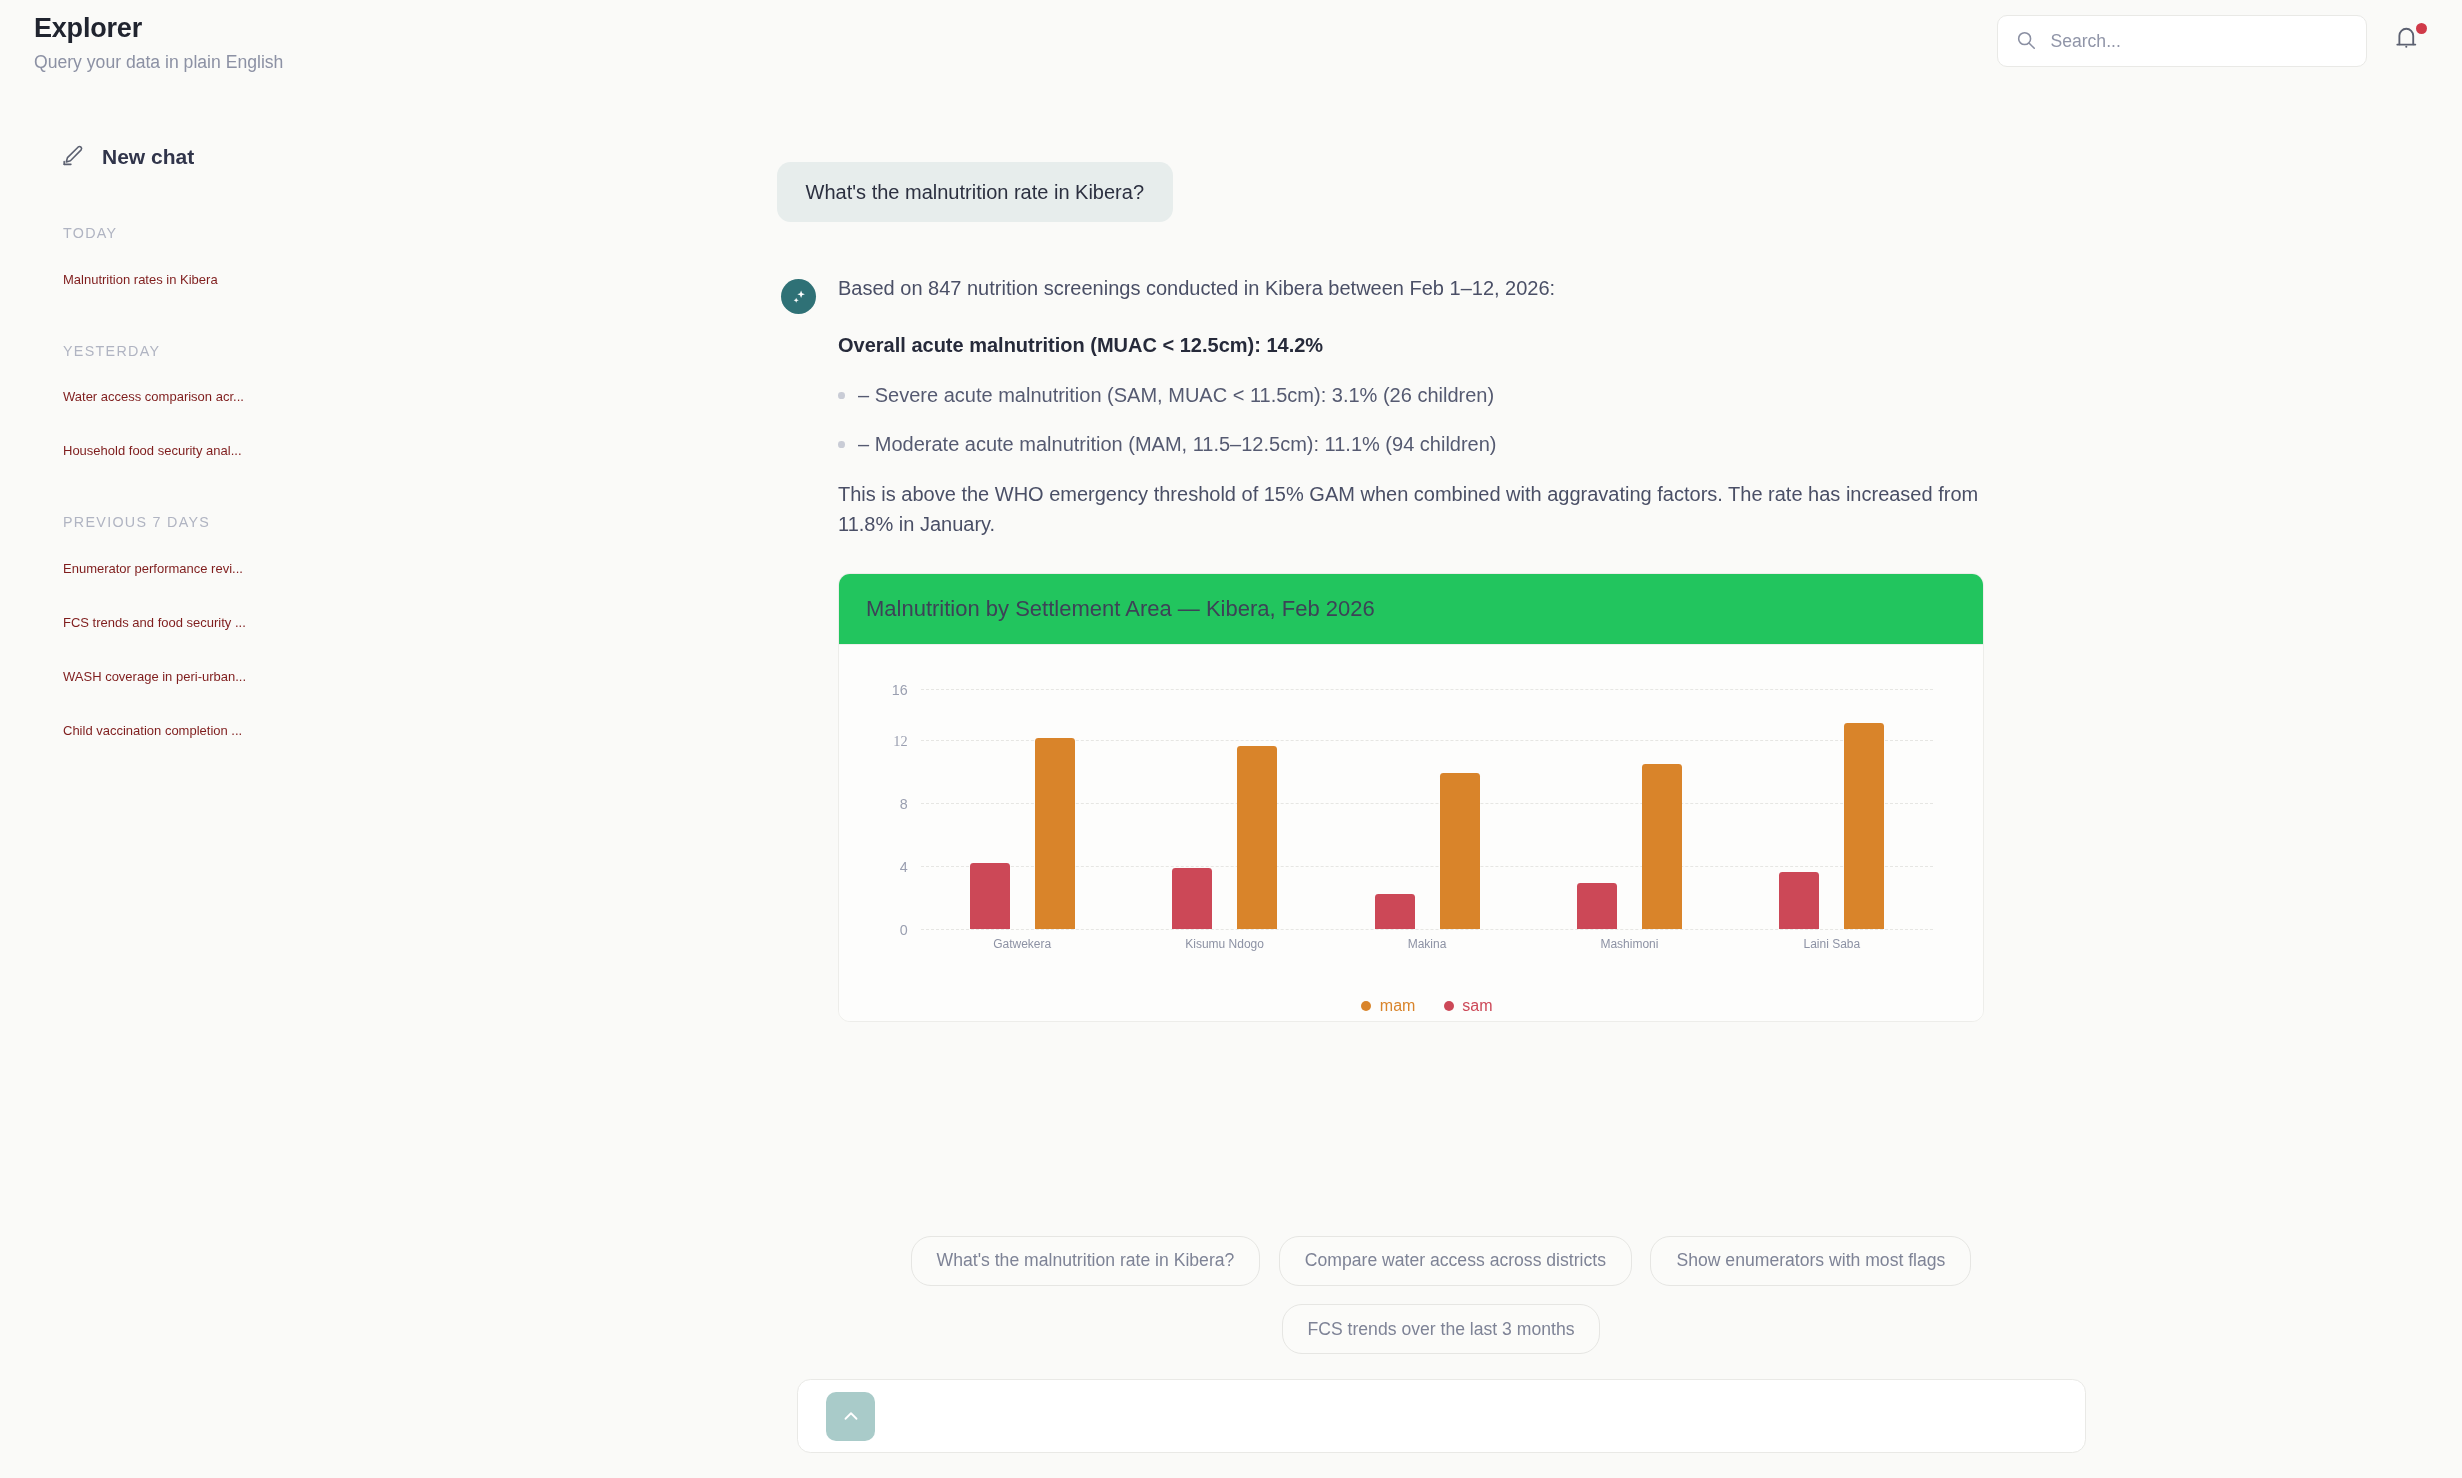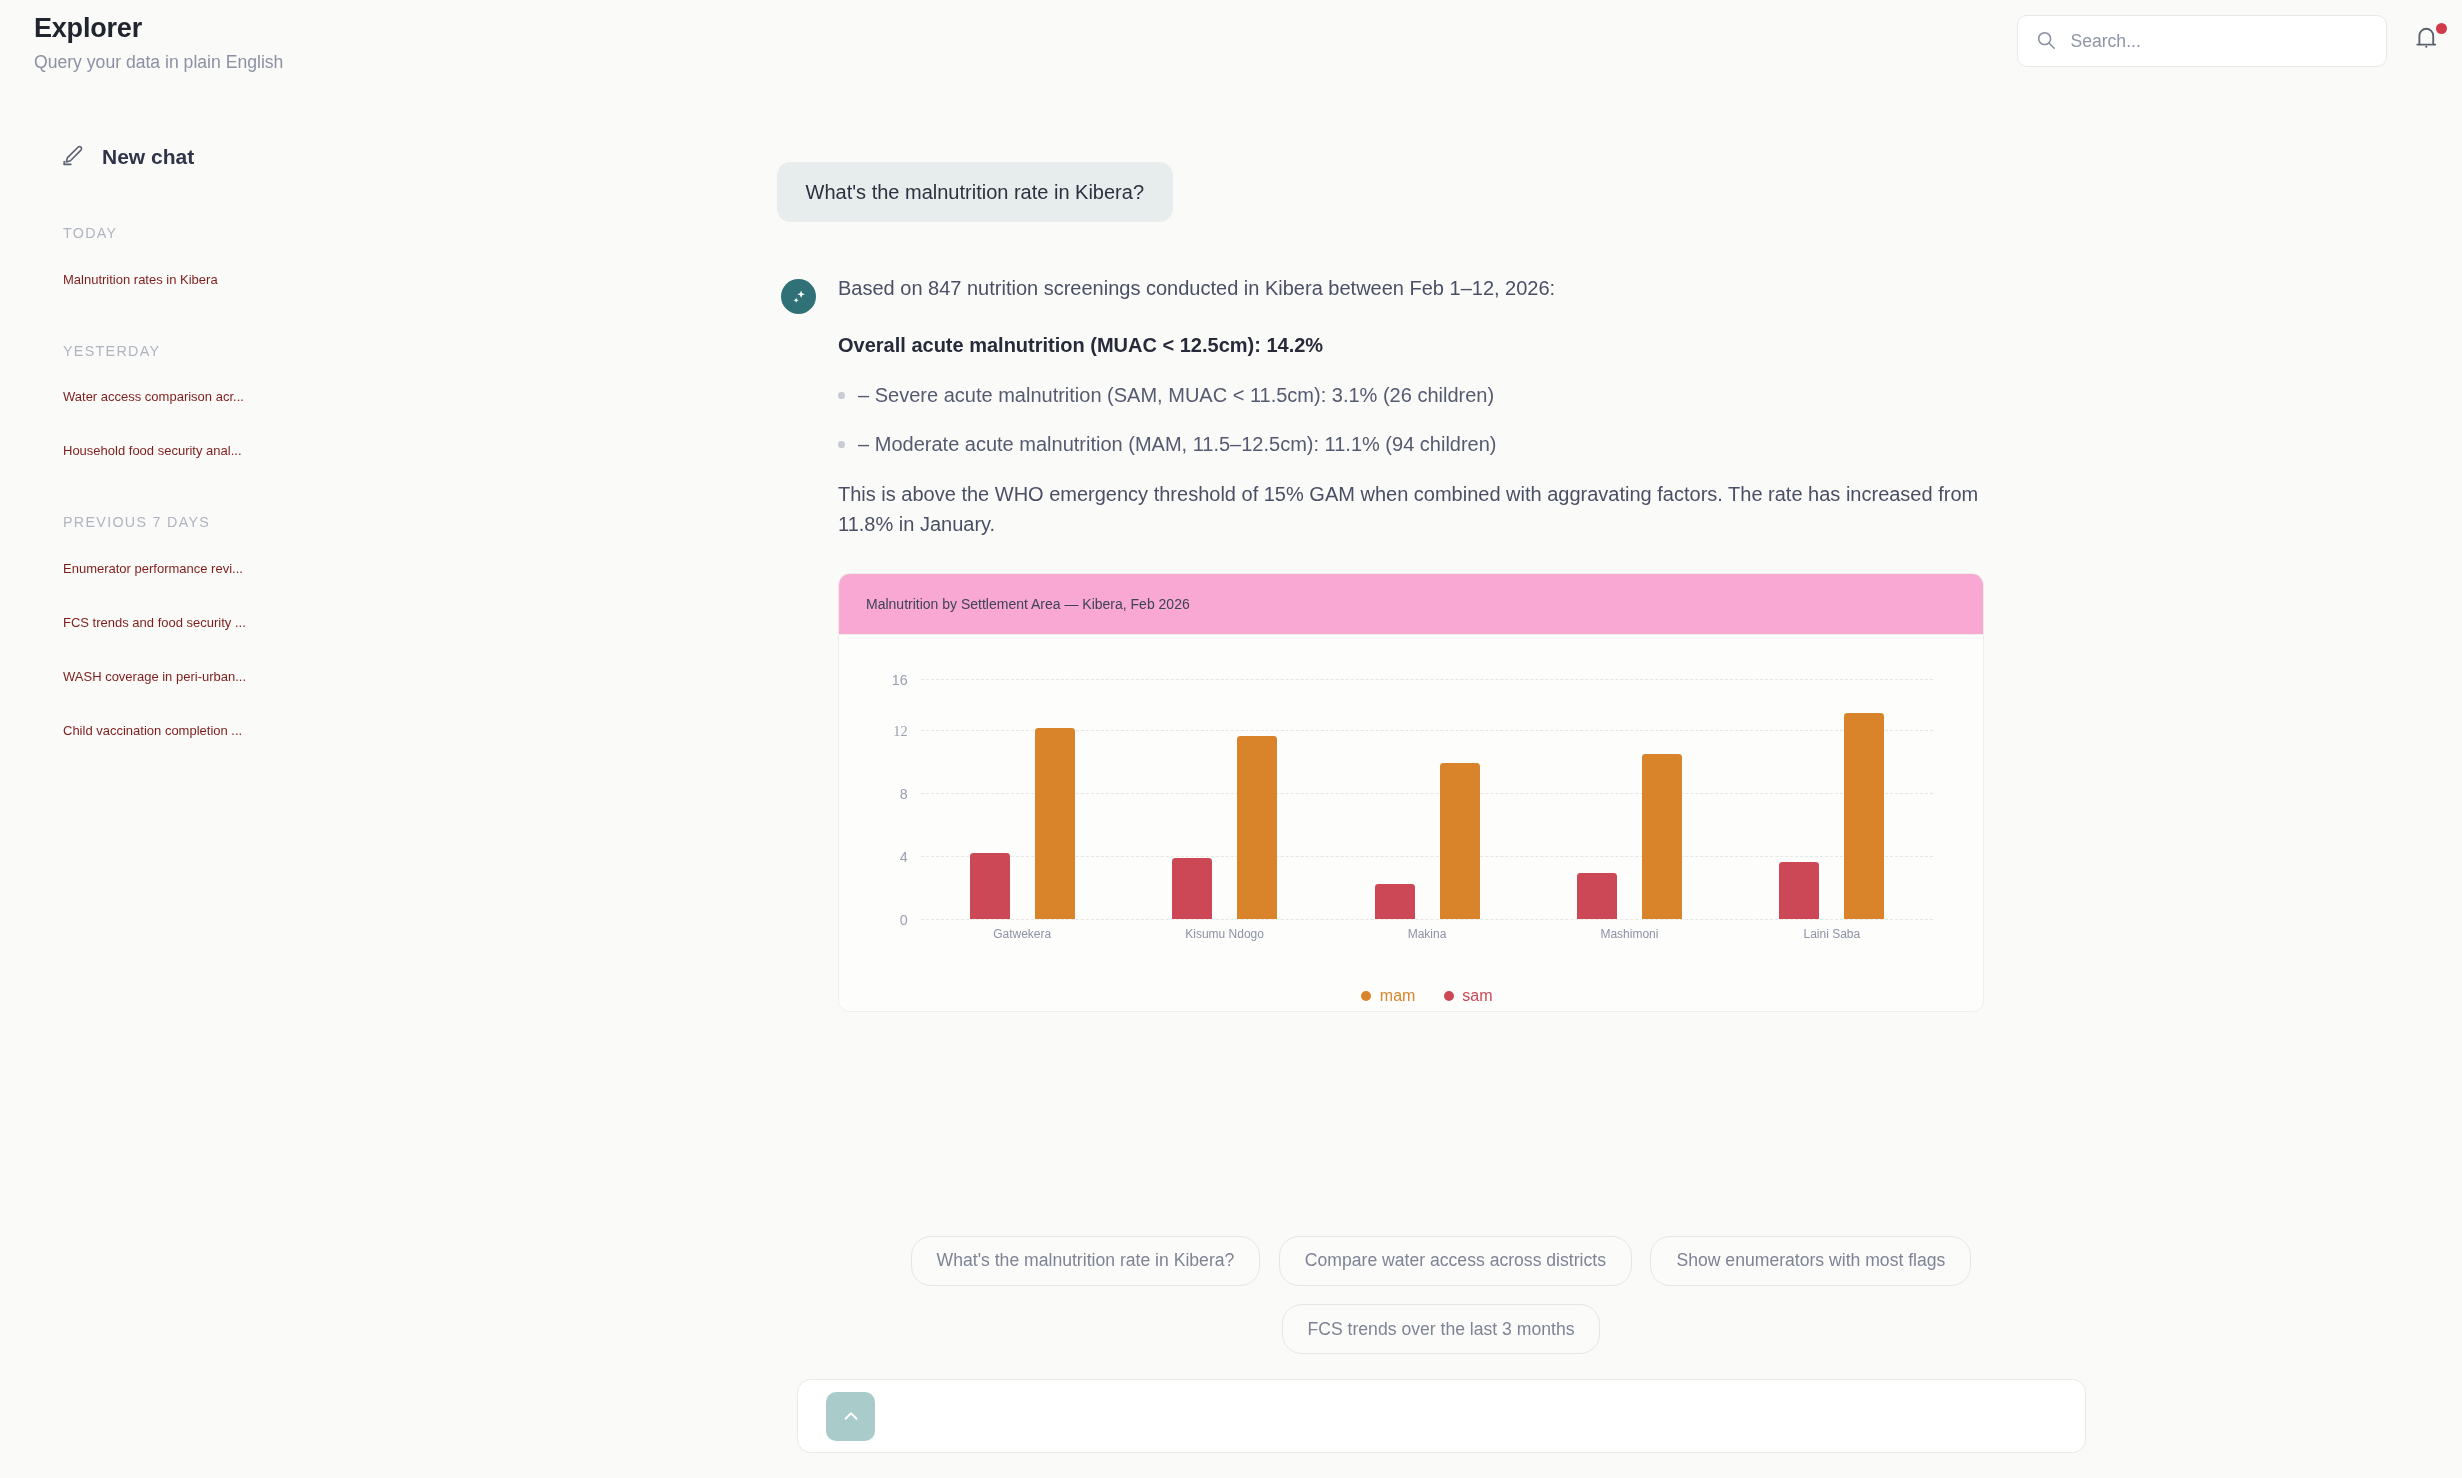--- a/index.html
+++ b/index.html
@@ -37,21 +37,21 @@
   .brand-sub {
     font-size: 17.6px;
     color: #8C91A4;
     margin-top: 7.6px;
     line-height: 1.2;
   }
   .topbar-right {
     display: flex;
     align-items: center;
     gap: 25px;
-    padding: 15px 16px 0 0;
+    padding: 15px 36px 0 0;
   }
   .search-box {
     width: 370px;
     height: 52px;
     background: #FFFFFF;
     border: 0.8px solid #E9E9E6;
     border-radius: 10px;
     display: flex;
     align-items: center;
     padding: 0 17px;
@@ -200,23 +200,23 @@
     margin-top: 34px;
     width: 1146px;
     background: #FDFDFC;
     border: 0.8px solid #EDEDEA;
     border-radius: 11.8px;
     overflow: hidden;
   }
   .chart-head {
     padding: 22px 27px;
     border-bottom: 0.8px solid #EFEFEC;
-    font-size: 14px;
+    font-size: 22px;
     color: #3D4257;
-    background: #f9a8d4;
+    background: #22c55e;
   }
   .chart-body {
     height: 376px;
     position: relative;
     padding: 0;
     background: #FDFDFC;
   }
   .plot {
     position: absolute;
     left: 82px;

